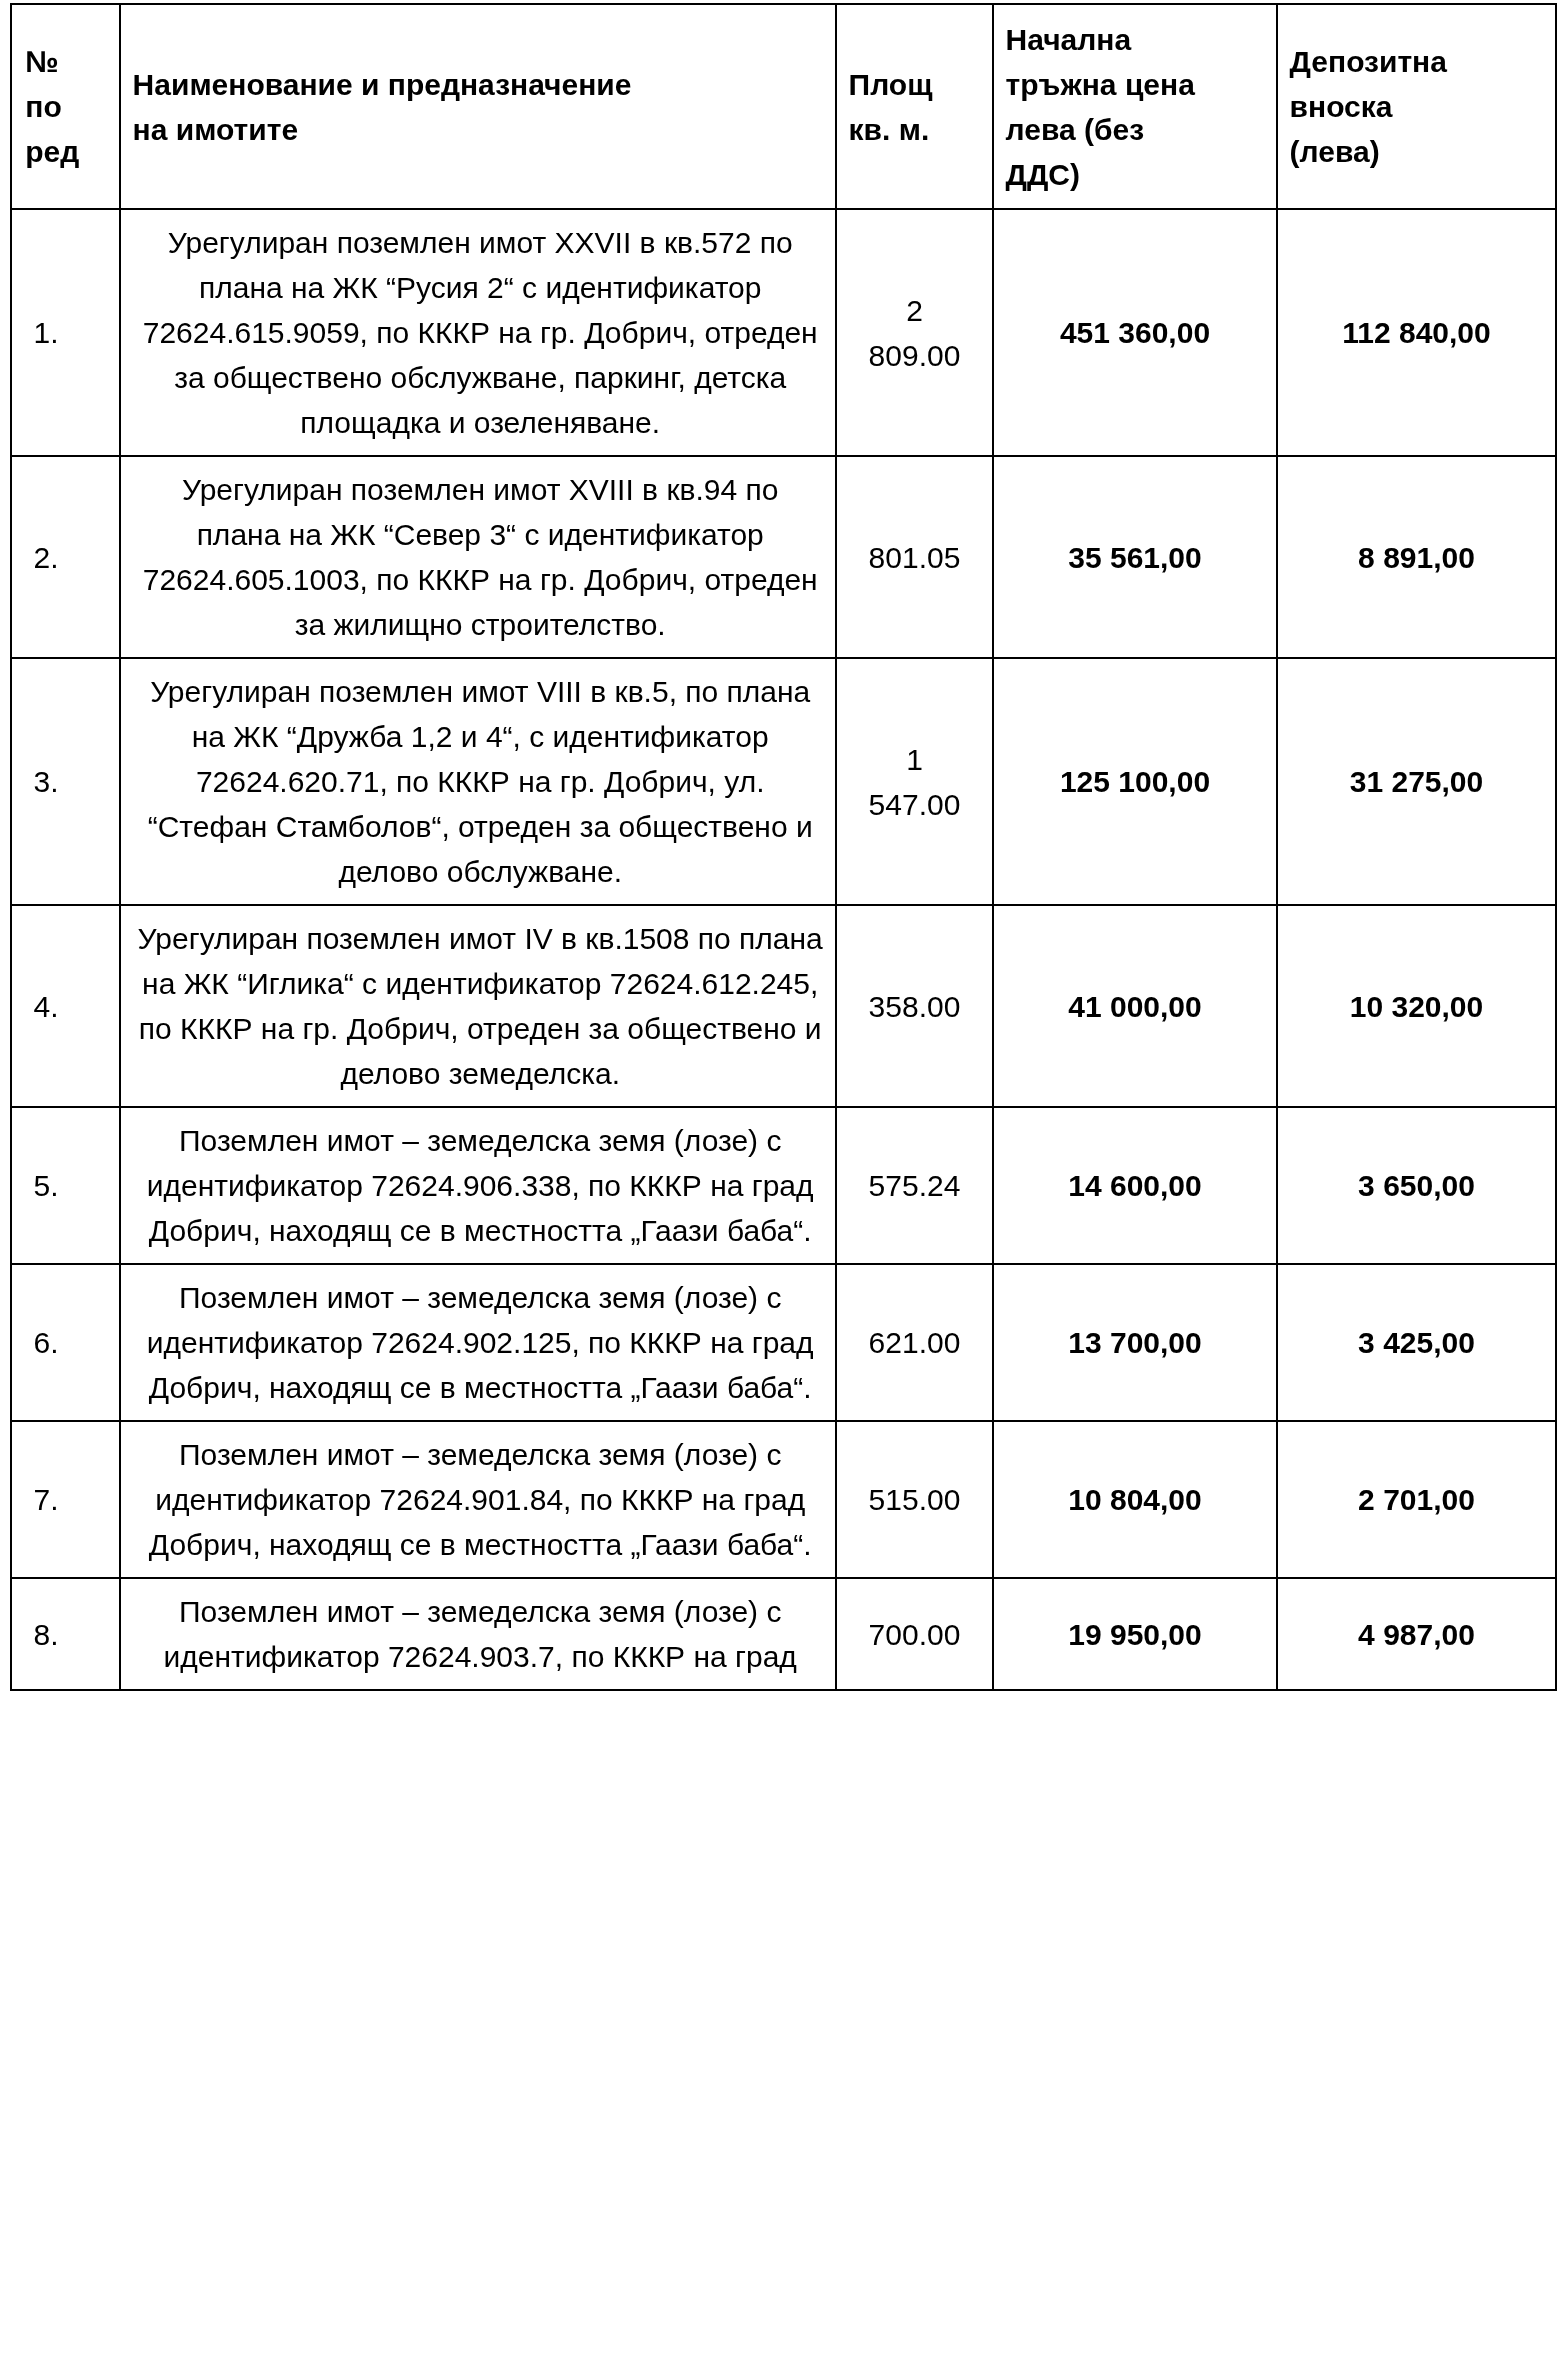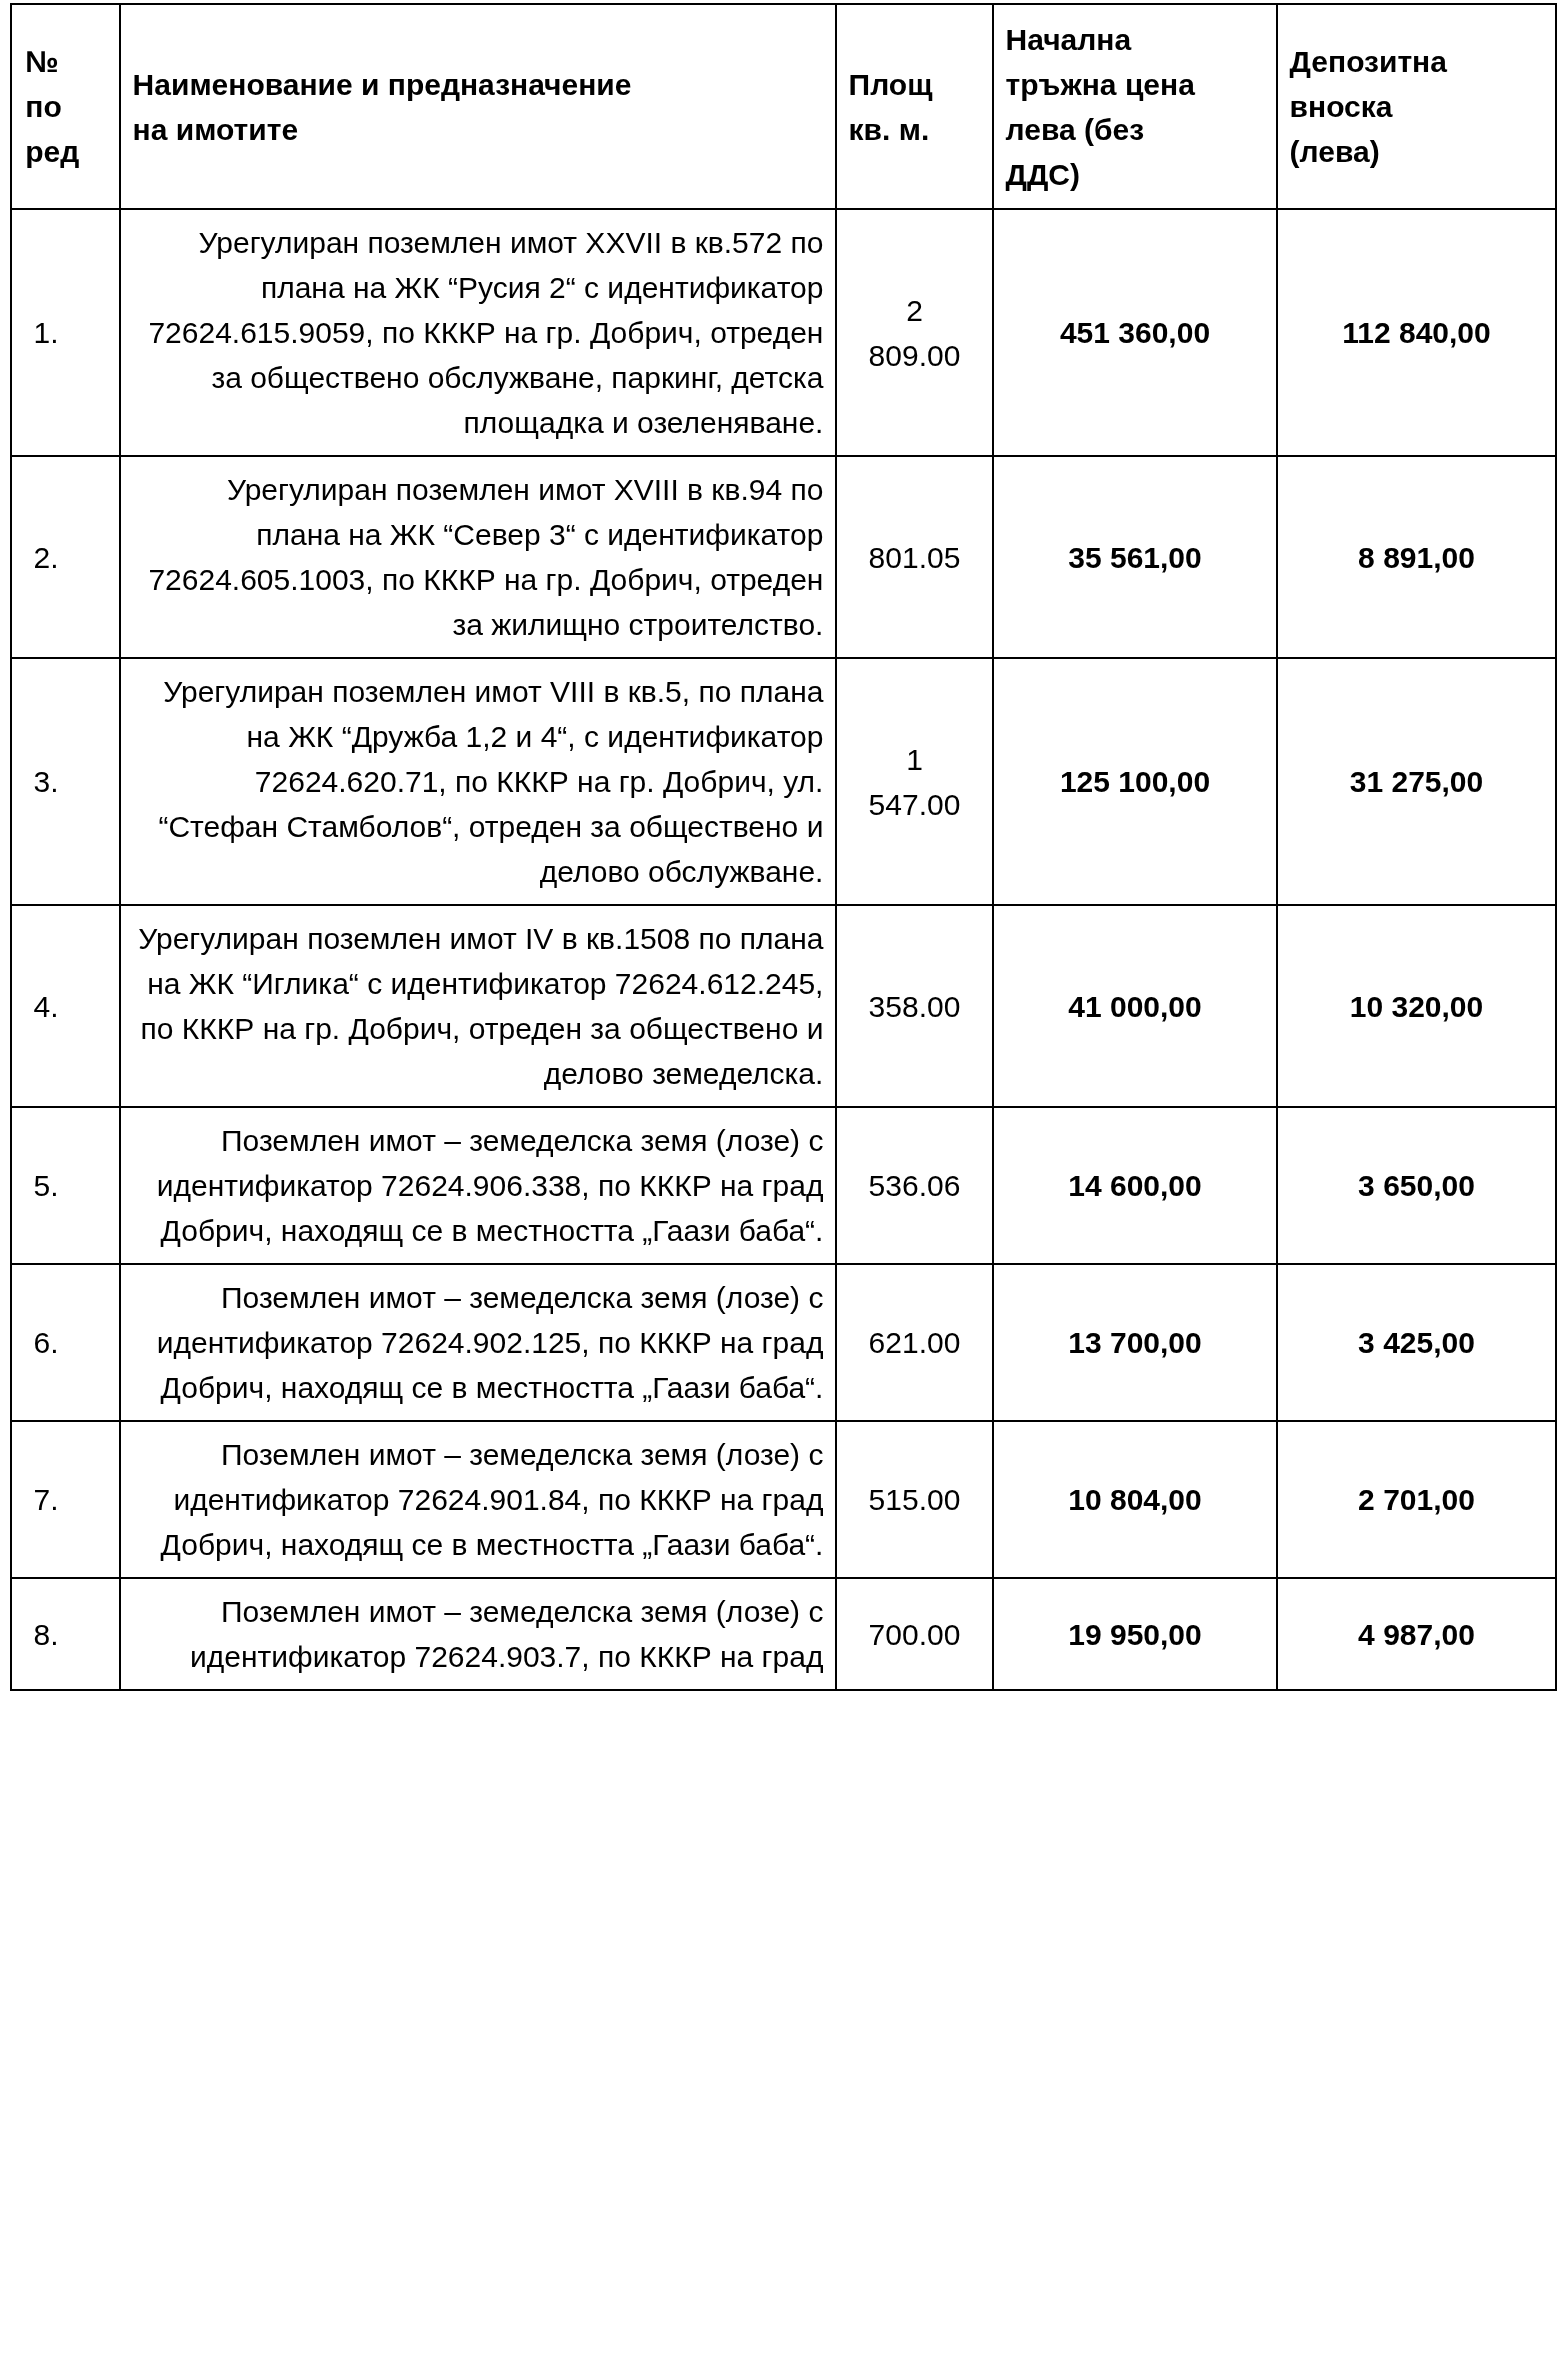--- a/index.html
+++ b/index.html
@@ -32,21 +32,21 @@
     white-space: pre-line; 
     padding: 11.6px 11.6px;
   }
   .props th.h-num { padding-left: 13.3px; }
   td.c-num {
     text-align: left;
     padding-left: 21.5px;
     white-space: nowrap;
   }
   td.c-name {
-    text-align: right;
+    text-align: center;
     padding-left: 16px;
     padding-right: 11.6px;
   }
   td.c-area {
     text-align: center;
     padding-left: 20px;
     padding-right: 20px;
     word-spacing: 20px; 
     border-radius: 23px;
   }
@@ -111,21 +111,21 @@
     <tr>
       <td class="c-num">4.</td>
       <td class="c-name">Урегулиран поземлен имот IV в кв.1508 по плана на ЖК “Иглика“ с идентификатор 72624.612.245, по КККР на гр. Добрич, отреден за обществено и делово земеделска.</td>
       <td class="c-area">358.00</td>
       <td class="c-price">41 000,00</td>
       <td class="c-deposit">10 320,00</td>
     </tr>
     <tr>
       <td class="c-num">5.</td>
       <td class="c-name">Поземлен имот – земеделска земя (лозе) с идентификатор 72624.906.338, по КККР на град Добрич, находящ се в местността „Гаази баба“.</td>
-      <td class="c-area">536.06</td>
+      <td class="c-area">575.24</td>
       <td class="c-price">14 600,00</td>
       <td class="c-deposit">3 650,00</td>
     </tr>
     <tr>
       <td class="c-num">6.</td>
       <td class="c-name">Поземлен имот – земеделска земя (лозе) с идентификатор 72624.902.125, по КККР на град Добрич, находящ се в местността „Гаази баба“.</td>
       <td class="c-area">621.00</td>
       <td class="c-price">13 700,00</td>
       <td class="c-deposit">3 425,00</td>
     </tr>

